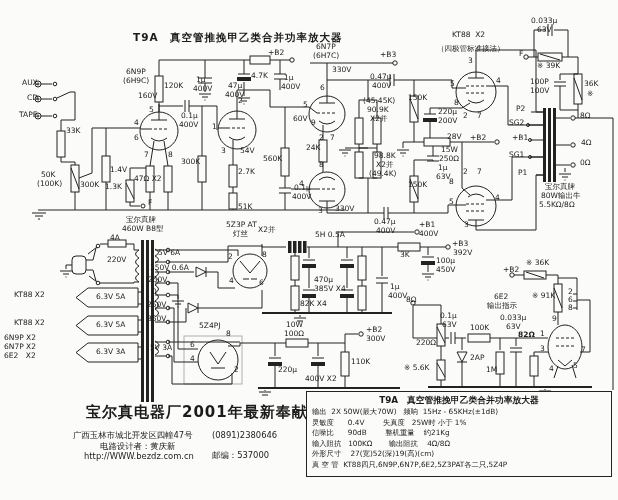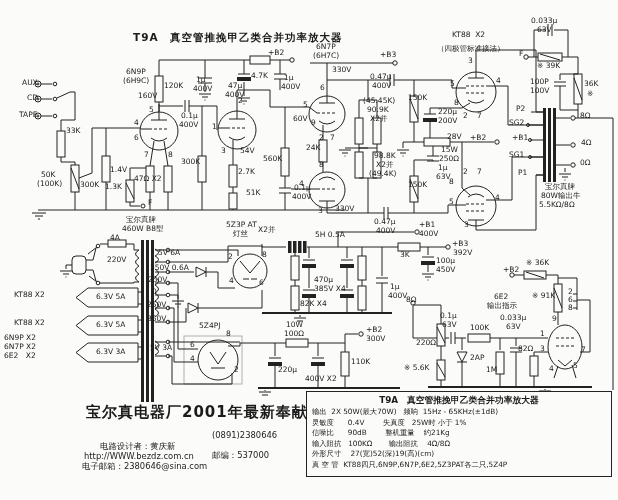--- a/index.html
+++ b/index.html
@@ -385,21 +385,21 @@
       <span class="lbl" style="left: 149px; top: 106px;">5</span>
       <span class="lbl" style="left: 134px; top: 134px;">6</span>
       <span class="lbl" style="left: 144px; top: 151px;">7</span>
       <span class="lbl" style="left: 168px; top: 151px;">8</span>
       <span class="lbl" style="left: 212px; top: 123px;">1</span>
       <span class="lbl" style="left: 238px; top: 97px;">2</span>
       <span class="lbl" style="left: 221px; top: 147px;">3</span>
       <span class="lbl" style="left: 240px; top: 147px;">54V</span>
       <span class="lbl" style="left: 181px; top: 158px;">300K</span>
       <span class="lbl" style="left: 238px; top: 168px;">2.7K</span>
-      <span class="lbl" style="left: 238px; top: 189px; padding-left: 8px;">51K</span>
+      <span class="lbl" style="left: 238px; top: 203px;">51K</span>
       <span class="lbl" style="left: 263px; top: 155px;">560K</span>
       <span class="lbl" style="left: 294px; top: 184px;">0.1μ</span>
       <span class="lbl" style="left: 292px; top: 193px;">400V</span>
       <span class="lbl" style="left: 316px; top: 43px;">6N7P</span>
       <span class="lbl" style="left: 313px; top: 52px;">(6H7C)</span>
       <span class="lbl" style="left: 332px; top: 66px;">330V</span>
       <span class="lbl" style="left: 380px; top: 51px;">+B3</span>
       <span class="lbl" style="left: 370px; top: 73px;">0.47μ</span>
       <span class="lbl" style="left: 372px; top: 82px;">400V</span>
       <span class="lbl" style="left: 293px; top: 115px;">60V</span>
@@ -521,21 +521,21 @@
       <span class="lbl" style="left: 470px; top: 324px;">100K</span>
       <span class="lbl" style="left: 500px; top: 314px;">0.033μ</span>
       <span class="lbl" style="left: 506px; top: 323px;">63V</span>
       <span class="lbl" style="left: 470px; top: 354px;">2AP</span>
       <span class="lbl" style="left: 486px; top: 366px;">1M</span>
       <span class="lbl" style="left: 494px; top: 293px;">6E2</span>
       <span class="lbl" style="left: 487px; top: 302px;">输出指示</span>
       <span class="lbl" style="left: 503px; top: 266px;">+B2</span>
       <span class="lbl" style="left: 526px; top: 259px;">※ 36K</span>
       <span class="lbl" style="left: 532px; top: 292px;">※ 91K</span>
-      <span class="lbl" style="left: 518px; top: 345px;">82Ω</span>
+      <span class="lbl" style="left: 518px; top: 331px; font-weight: bold;">82Ω</span>
       <span class="lbl" style="left: 568px; top: 288px;">2</span>
       <span class="lbl" style="left: 568px; top: 296px;">6</span>
       <span class="lbl" style="left: 568px; top: 304px;">8</span>
       <span class="lbl" style="left: 552px; top: 315px;">9</span>
       <span class="lbl" style="left: 540px; top: 330px;">1</span>
       <span class="lbl" style="left: 540px; top: 345px;">3</span>
       <span class="lbl" style="left: 581px; top: 346px;">7</span>
       <span class="lbl" style="left: 549px; top: 365px;">4</span>
       <span class="lbl" style="left: 573px; top: 362px;">5</span>
     </div>
@@ -546,19 +546,19 @@
         <div class="spec-line" style="top: 16px;">输出  2X 50W(最大70W)   频响  15Hz - 65KHz(±1dB)</div>
         <div class="spec-line" style="top: 26.5px;">灵敏度      0.4V        失真度   25W时 小于 1%</div>
         <div class="spec-line" style="top: 37px;">信噪比      90dB        整机重量    约21Kg</div>
         <div class="spec-line" style="top: 47.5px;">输入阻抗   100KΩ       输出阻抗    4Ω/8Ω</div>
         <div class="spec-line" style="top: 58px;">外形尺寸    27(宽)52(深)19(高)(cm)</div>
         <div class="spec-line" style="top: 68.5px;">真 空 管  KT88四只,6N9P,6N7P,6E2,5Z3PAT各二只,5Z4P</div>
       </div>
 </div>
 
 <div id="footer-headline" class="foot">宝尔真电器厂2001年最新奉献</div>
+<div class="foot" style="left:73px;top:430px;">广西玉林市城北开发区四幢47号</div>
 <div class="foot" style="left:212px;top:430px;">(0891)2380646</div>
 <div class="foot" style="left:100px;top:441px;">电路设计者：黄庆新</div>
 <div class="foot" style="left:84px;top:451px;">http://WWW.bezdz.com.cn</div>
 <div class="foot" style="left:212px;top:450px;">邮编：537000</div>
-<div class="foot" style="left:82px;top:461px;">电子邮箱：2380646@sina.com</div>
 
 </div>
 
 </body></html>

